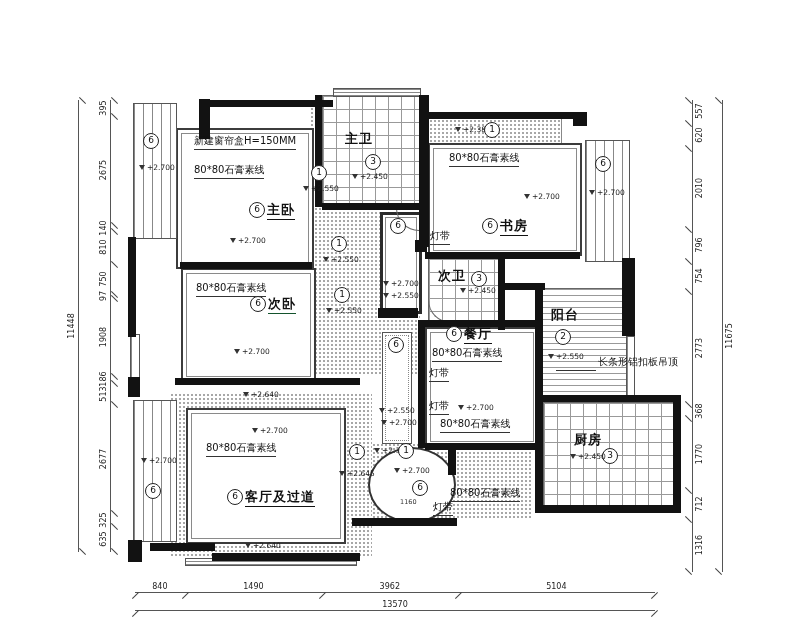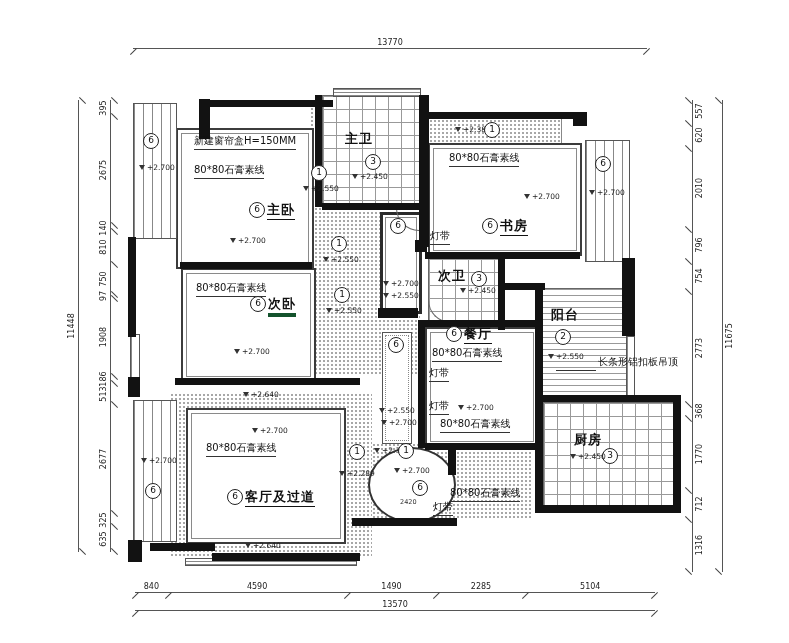--- a/index.html
+++ b/index.html
@@ -134,31 +134,31 @@
   <span class="note leader" style="left:194px;top:163px;">80*80石膏素线</span>
   <span class="tagc" style="left:249px;top:202px;">6</span>
   <span class="rname" style="left:267px;top:201px;border-bottom:1px solid #111;">主卧</span>
   <span class="lv" style="left:230px;top:236px;">+2.700</span>
 
   <span class="tagc" style="left:143px;top:133px;">6</span>
   <span class="lv" style="left:139px;top:163px;">+2.700</span>
 
   <span class="note leader" style="left:196px;top:281px;">80*80石膏素线</span>
   <span class="tagc" style="left:250px;top:296px;">6</span>
-  <span class="rname" style="left:268px;top:295px;border-bottom:4px solid #14532d;">次卧</span>
+  <span class="rname" style="left:268px;top:295px;border-bottom:1px solid #14532d;">次卧</span>
   <span class="lv" style="left:234px;top:347px;">+2.700</span>
 
   <span class="lv" style="left:243px;top:390px;">+2.640</span>
   <span class="lv" style="left:252px;top:426px;">+2.700</span>
   <span class="note leader" style="left:206px;top:441px;">80*80石膏素线</span>
   <span class="tagc" style="left:227px;top:489px;">6</span>
   <span class="rname" style="left:245px;top:488px;border-bottom:1px solid #111;">客厅及过道</span>
   <span class="lv" style="left:245px;top:541px;">+2.640</span>
   <span class="tagc" style="left:349px;top:444px;">1</span>
-  <span class="lv" style="left:339px;top:469px;">+2.289</span>
+  <span class="lv" style="left:339px;top:469px;">+2.645</span>
 
   <span class="lv" style="left:141px;top:456px;">+2.700</span>
   <span class="tagc" style="left:145px;top:483px;">6</span>
 
   <span class="lv" style="left:455px;top:125px;">+2.380</span>
   <span class="tagc" style="left:484px;top:122px;">1</span>
 
   <span class="note leader" style="left:449px;top:151px;">80*80石膏素线</span>
   <span class="lv" style="left:524px;top:192px;">+2.700</span>
   <span class="tagc" style="left:482px;top:218px;">6</span>
@@ -206,41 +206,33 @@
   <span class="note leader" style="left:440px;top:417px;">80*80石膏素线</span>
 
   <span class="rname" style="left:574px;top:431px;">厨房</span>
   <span class="tagc" style="left:602px;top:448px;">3</span>
   <span class="lv" style="left:570px;top:452px;">+2.450</span>
 
   <span class="lv" style="left:374px;top:446px;">+2.380</span>
   <span class="tagc" style="left:398px;top:443px;">1</span>
   <span class="lv" style="left:394px;top:466px;">+2.700</span>
   <span class="tagc" style="left:412px;top:480px;">6</span>
-  <span class="sdim" style="left:400px;top:498px;">2420</span>
+  <span class="sdim" style="left:400px;top:498px;">1160</span>
   <span class="note leader" style="left:450px;top:486px;">80*80石膏素线</span>
   <span class="note leader" style="left:433px;top:500px;">灯带</span>
 
-  <div id="dt-total" class="dimh" style="left:133px;top:36px;width:514px;height:12px;">
-      <div class="seg last" style="flex-grow: 13770;">
-        <span class="dlbl">13770</span>
-      </div>
-    </div>
   <div id="db-segs" class="dimh" style="left:135px;top:580px;width:520px;height:12px;">
       <div class="seg" style="flex-grow: 840;">
         <span class="dlbl">840</span>
       </div>
-      <div class="seg" style="flex-grow: 4590;">
-        <span class="dlbl">4590</span>
-      </div>
       <div class="seg" style="flex-grow: 2310;">
         <span class="dlbl">1490</span>
       </div>
       <div class="seg" style="flex-grow: 2285;">
-        <span class="dlbl">2285</span>
+        <span class="dlbl">3962</span>
       </div>
       <div class="seg last" style="flex-grow: 3325;">
         <span class="dlbl">5104</span>
       </div>
     </div>
   <div id="db-total" class="dimh" style="left:135px;top:598px;width:520px;height:12px;justify-content:flex-end;">
       <div class="seg last" style="flex-grow: 13570;">
         <span class="dlbl">13570</span>
       </div>
     </div>

